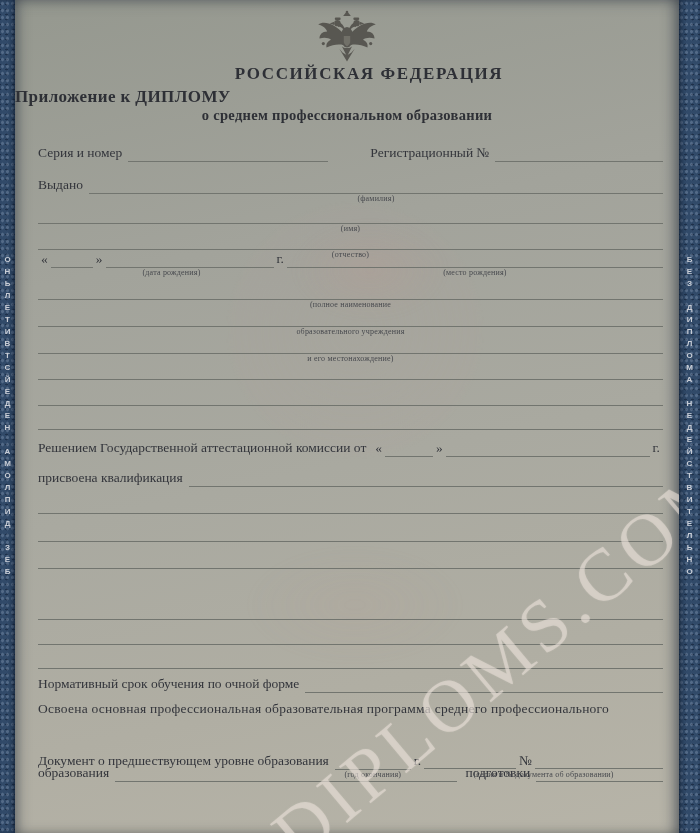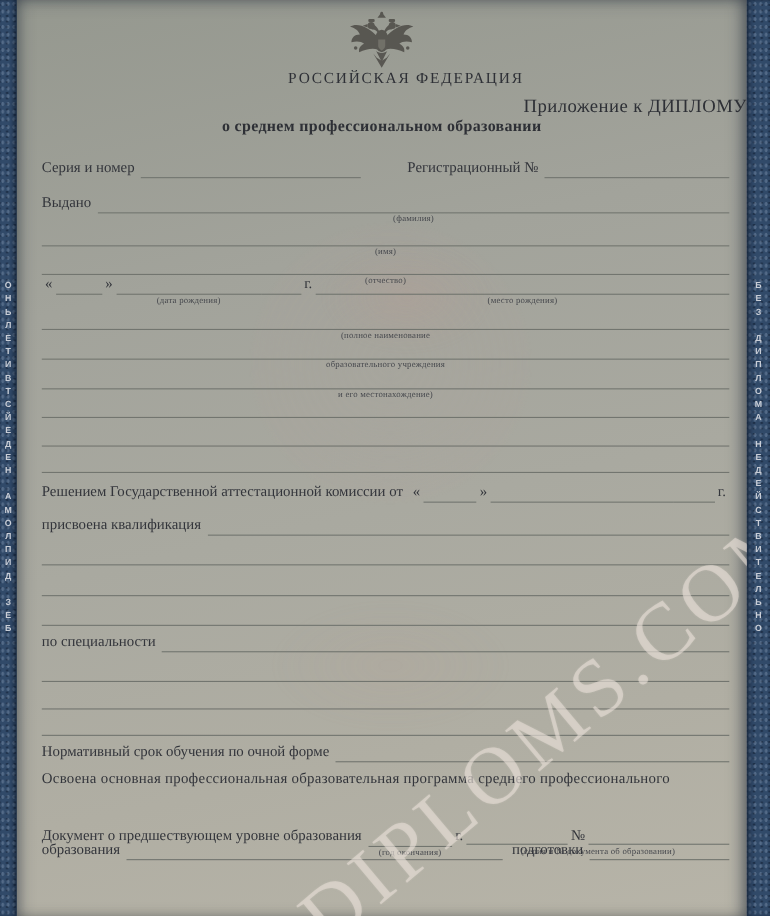--- a/index.html
+++ b/index.html
@@ -41,29 +41,29 @@
     background:repeating-radial-gradient(circle, rgba(160,145,150,.05) 0 3px, rgba(195,170,163,.09) 3px 7px);
     filter:blur(2px); }
   .ghost2 { position:absolute; left:270px; top:215px; width:170px; height:110px;
     background:radial-gradient(ellipse, rgba(205,150,138,.14), transparent 65%); filter:blur(3px); }
   .ghost3 { position:absolute; left:220px; top:540px; width:240px; height:130px;
     background:radial-gradient(ellipse, rgba(190,152,140,.09), transparent 65%); filter:blur(3px); }
 
   
   .arms { position:absolute; top:10px; left:50%; transform:translateX(-50%); opacity:.88; }
   .country { position:absolute; top:64px; left:0; right:0; text-align:center;
-    font-weight:normal; font-size:14px; letter-spacing:1.6px; color:#2e3036;margin-left:44px; }
-  .title1 { position:absolute; top:87px; left:0; right:0; text-align:right;
-    font-weight:normal; font-size:17px; letter-spacing:.4px; color:#2e3036; }
+    font-weight:bold; font-size:17px; letter-spacing:1.6px; color:#2e3036;margin-left:44px; }
+  .title1 { position:absolute; top:87px; left:0; right:0; text-align:left;
+    font-weight:bold; font-size:17px; letter-spacing:.4px; color:#2e3036; }
   .title2 { position:absolute; top:107px; left:0; right:0; text-align:center;
     font-weight:bold; font-size:14.5px; letter-spacing:.3px; color:#2e3036; }
 
   
   .row { position:absolute; left:23px; right:16px; height:17px;
-    display:flex; align-items:flex-start; font-size:13.5px; line-height:16px; white-space:nowrap; }
+    display:flex; align-items:center; font-size:13.5px; line-height:16px; white-space:nowrap; }
   .lbl { padding-right:6px; }
   .lbl.tight { padding-right:3px; padding-left:3px; }
   .ln { flex:1 1 auto; border-bottom:1px solid #72756f; height:100%; position:relative; min-width:0; }
   .cap { position:absolute; top:100%; left:0; right:0; margin-top:1px;
     text-align:center; font-size:8px; line-height:9px; color:#46484d; letter-spacing:.2px; }
   .w42  { flex:0 0 42px; }  .w48 { flex:0 0 48px; }
   .w132 { flex:0 0 132px; } .w36 { flex:0 0 36px; } .w38 { flex:0 0 38px; }
   .w200 { flex:0 0 200px; } .w76 { flex:0 0 76px; } .w92 { flex:0 0 92px; }
   .w95  { flex:0 0 95px; }  .w72 { flex:0 0 72px; }
   .sp42 { flex:0 0 42px; }
@@ -203,24 +203,20 @@
     <div class="row" style="top:496px">
         <div class="ln"></div>
       </div>
     <div class="row" style="top:524px">
         <div class="ln"></div>
       </div>
     <div class="row" style="top:551px">
         <div class="ln"></div>
       </div>
 
-    <div class="row" style="top:575px">
-      <span class="lbl">по специальности</span>
-      <div class="ln"></div>
-    </div>
     <div class="row" style="top:602px">
         <div class="ln"></div>
       </div>
     <div class="row" style="top:627px">
         <div class="ln"></div>
       </div>
     <div class="row" style="top:651px">
         <div class="ln"></div>
       </div>
 

